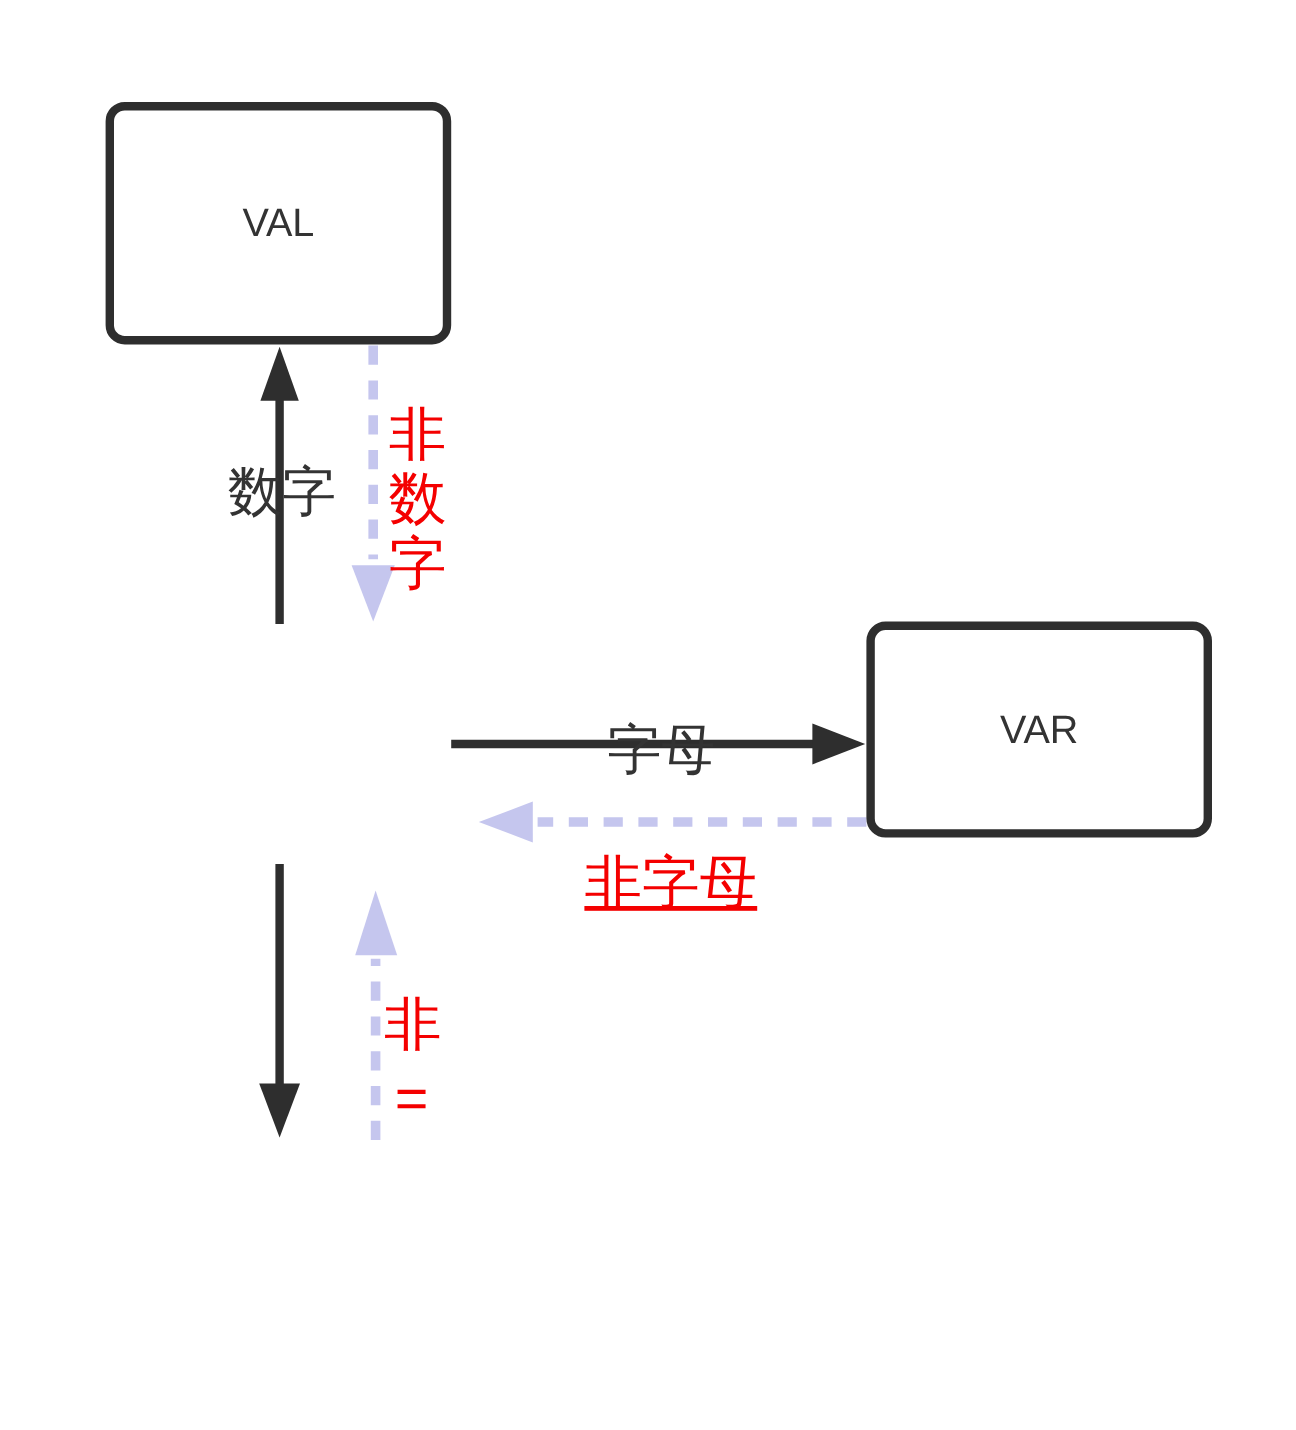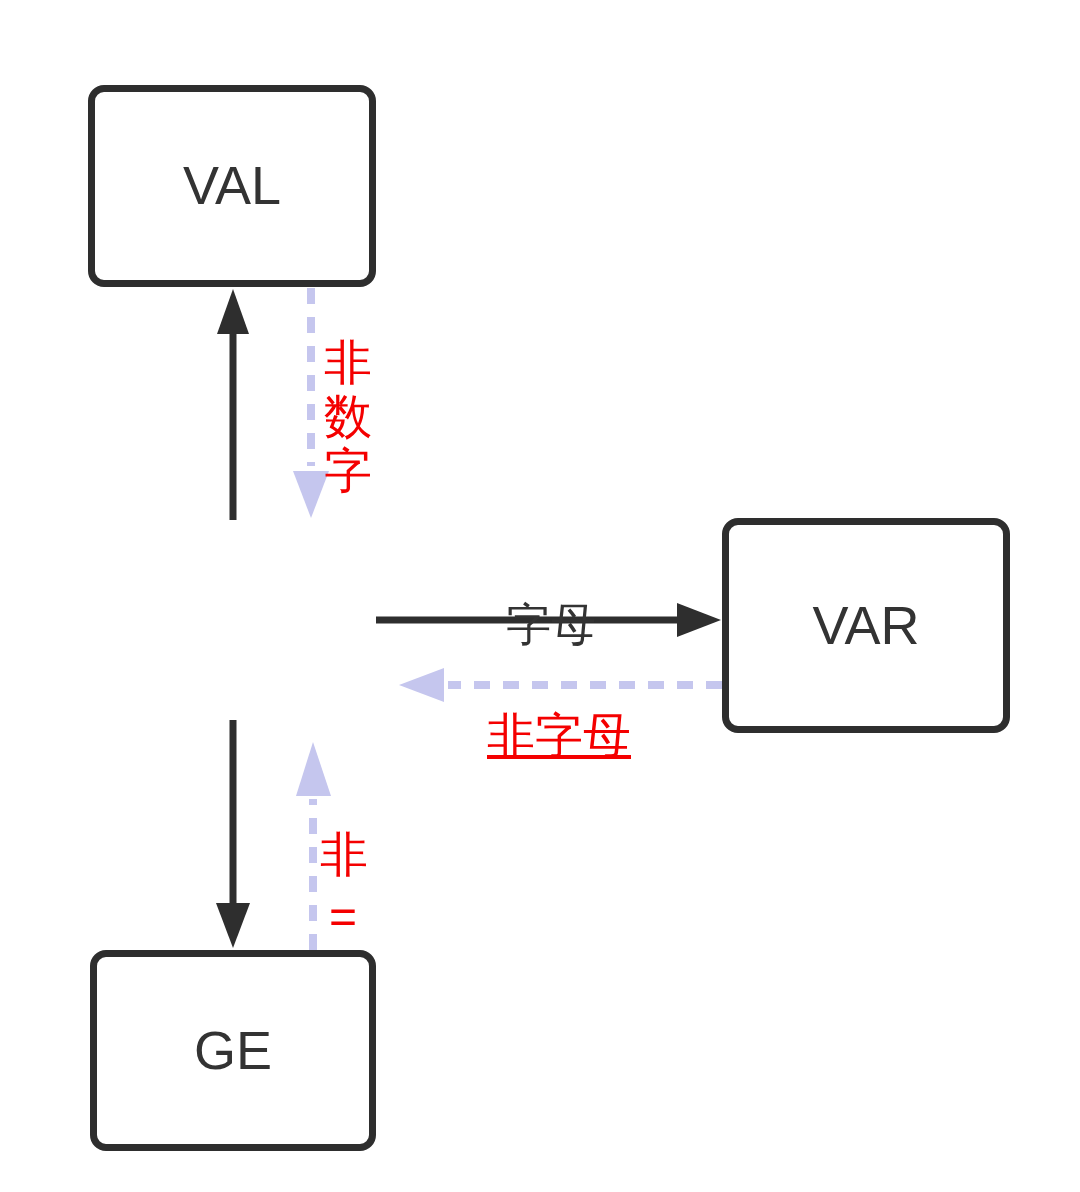--- a/index.html
+++ b/index.html
@@ -39,30 +39,30 @@
 
   .node {
     position: absolute;
     box-sizing: border-box;
     border: 7px solid var(--node-border, #2e2e2e);
     border-radius: 16px;
     background: #ffffff;
     display: flex;
     align-items: center;
     justify-content: center;
-    font-size: 54px;
+    font-size: 33px;
     color: var(--label-text, #333333);
     text-align: center;
     line-height: 1.25;
     white-space: pre-line;
     z-index: 2;
   }
   .node-val  { left: 88px;  top: 85px;  width: 288px; height: 202px; }
   .node-init { left: 90px;  top: 520px; width: 286px; height: 200px; }
-  .node-var  { left: 722px; top: 518px; width: 288px; height: 215px; }
+  .node-var  { left: 722px; top: 518px; width: 288px; height: 180px; }
   .node-ge   { left: 90px;  top: 950px; width: 286px; height: 201px; }
 
   .edge-label {
     position: absolute;
     font-size: 45px;
     color: var(--label-text, #333333);
     z-index: 3;
     white-space: nowrap;
   }
   .edge-label.negative {
@@ -115,23 +115,21 @@
     <line class="line-dashed" x1="313" y1="950" x2="313" y2="799"></line>
     <polygon class="head-dashed" points="313,742 296,796 331,796"></polygon>
   </svg>
 
   <div class="node node-val">
     <span>VAL</span>
   </div>
   <div class="node node-var">
     <span>VAR</span>
   </div>
-  <div class="node node-ge">
-    <span>GE</span>
-  </div>
 
+  <div class="edge-label lbl-digit">数字</div>
   <div class="edge-label negative lbl-nondigit">非数字</div>
   <div class="edge-label lbl-letter">字母</div>
   <div class="edge-label negative lbl-nonletter">非字母</div>
   <div class="edge-label negative lbl-noneq">非
 =</div>
 
 </div>
 
 </body></html>

